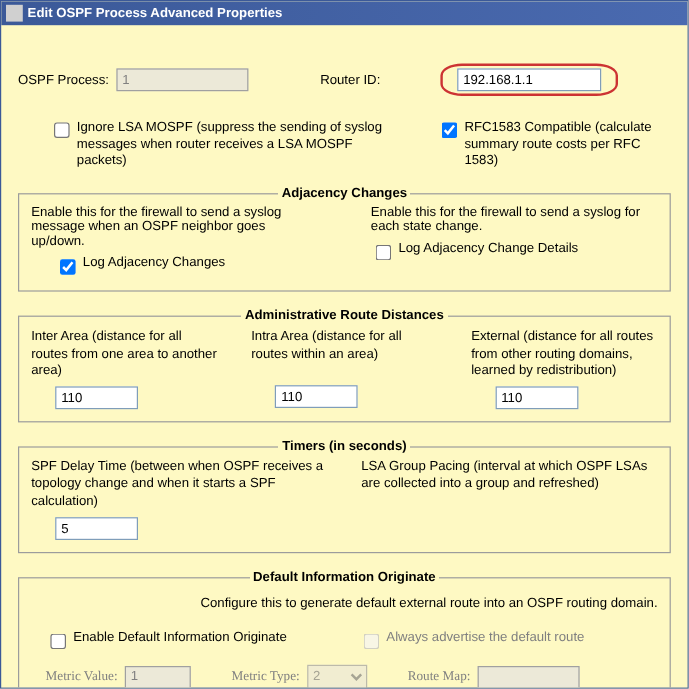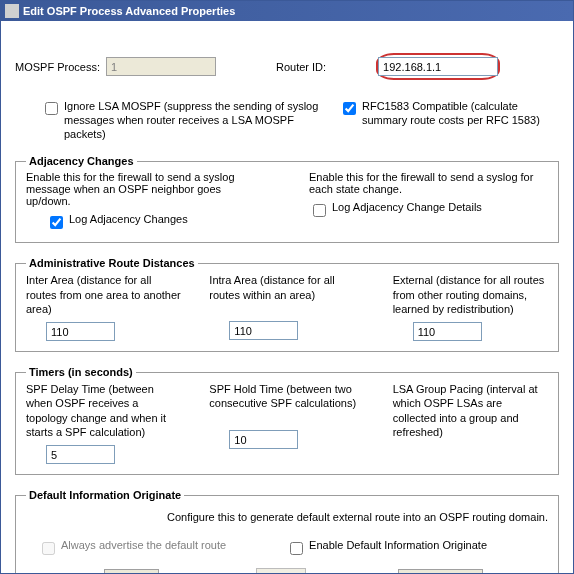--- a/index.html
+++ b/index.html
@@ -6,21 +6,21 @@
     margin: 0;
     padding: 0;
     font-family: Tahoma, Arial, sans-serif;
     font-size: 11px;
     background: #ece9d8;
     color: #000;
   }
   .window {
     width: 574px;
     height: 574px;
-    background: #ffffff;
+    background: #fef9c3;
     position: relative;
     overflow: hidden;
     border: 1px solid #3b5998;
     box-sizing: border-box;
   }
   .titlebar {
     height: 20px;
     background: linear-gradient(to right, #3b5998, #4a6ab0);
     color: #fff;
     display: flex;
@@ -59,28 +59,28 @@
     font-size: 11px;
     border: 1px solid #7f9db9;
     background: #fff;
     padding: 1px 4px;
     box-sizing: border-box;
     height: 19px;
   }
   .routerid-highlight {
     border: 2px solid #cc3333;
     border-radius: 18px/10px;
-    padding: 2px 0;
+    padding: 2px 12px;
     display: inline-block;
   }
 
   
   .row2 {
     display: flex;
-    gap: 18px;
+    gap: 43px;
   }
   .cbwrap {
     display: flex;
     align-items: flex-start;
   }
   .cbwrap input[type="checkbox"] {
     margin: 2px 6px 0 0;
   }
   .cbwrap .desc {
     line-height: 1.25;
@@ -88,20 +88,21 @@
 
   
   fieldset.grp {
     border: 1px solid #9c9c9c;
     margin: 14px 0 4px 0;
     padding: 4px 10px 10px 10px;
   }
   fieldset.grp > legend {
     font-weight: bold;
     padding: 0 3px;
+    text-align: center;
   }
 
   .two-col {
     display: flex;
     gap: 44px;
   }
   .two-col > div {
     flex: 1;
   }
   .check-row {
@@ -170,21 +171,21 @@
 <div class="window">
 
   <div class="titlebar">
     <span class="icon"></span>
     <span>Edit OSPF Process Advanced Properties</span>
   </div>
 
   <div class="content">
 
     <div class="row1">
-      <span class="lbl">MOSPF Process:</span>
+      <span class="lbl">OSPF Process:</span>
       <input type="text" class="disabled" style="width: 110px;" value="1">
       <div class="spacer-right-2"></div>
       <span class="lbl">Router ID:</span>
       <div style="width:44px;"></div>
       <span class="routerid-highlight">
         <input type="text" style="width: 120px;" value="192.168.1.1">
       </span>
     </div>
 
     <div class="row2">
@@ -245,43 +246,37 @@
     <fieldset class="grp">
       <legend>Timers (in seconds)</legend>
       <div class="three-col">
         <div>
           <div class="desc">SPF Delay Time (between when OSPF receives a topology change and when it starts a SPF calculation)</div>
           <div class="input-under">
             <input type="text" value="5" style="">
           </div>
         </div>
         <div>
-          <div class="desc">SPF Hold Time (between two consecutive SPF calculations)</div>
-          <div class="input-under">
-            <input type="text" value="10" style="">
-          </div>
-        </div>
-        <div>
           <div class="desc">LSA Group Pacing (interval at which OSPF LSAs are collected into a group and refreshed)</div>
         </div>
       </div>
     </fieldset>
 
     <fieldset class="grp" style="margin-bottom:0; padding-bottom:4px;">
       <legend>Default Information Originate</legend>
       <div class="default-orig-top">Configure this to generate default external route into an OSPF routing domain.</div>
 
       <div class="default-orig-row">
+        <div class="check-row">
+          <input type="checkbox" style="">
+          <span>Enable Default Information Originate</span>
+        </div>
         <div class="check-row disabled-text">
           <input type="checkbox" disabled="" style="">
           <span>Always advertise the default route</span>
-        </div>
-        <div class="check-row">
-          <input type="checkbox" style="">
-          <span>Enable Default Information Originate</span>
         </div>
       </div>
 
       <div class="metric-row">
         <div class="pair">
           <span class="lbl">Metric Value:</span>
           <input type="text" class="disabled" style="width: 55px;" value="1">
         </div>
         <div class="pair">
           <span class="lbl">Metric Type:</span>

